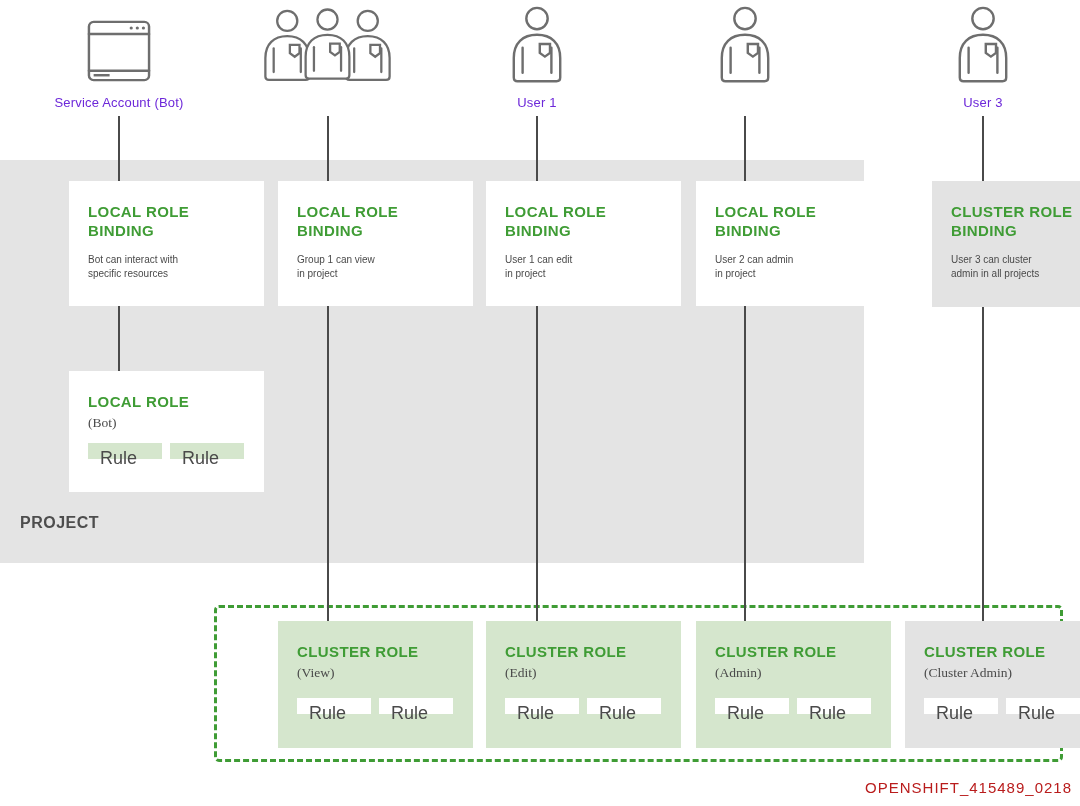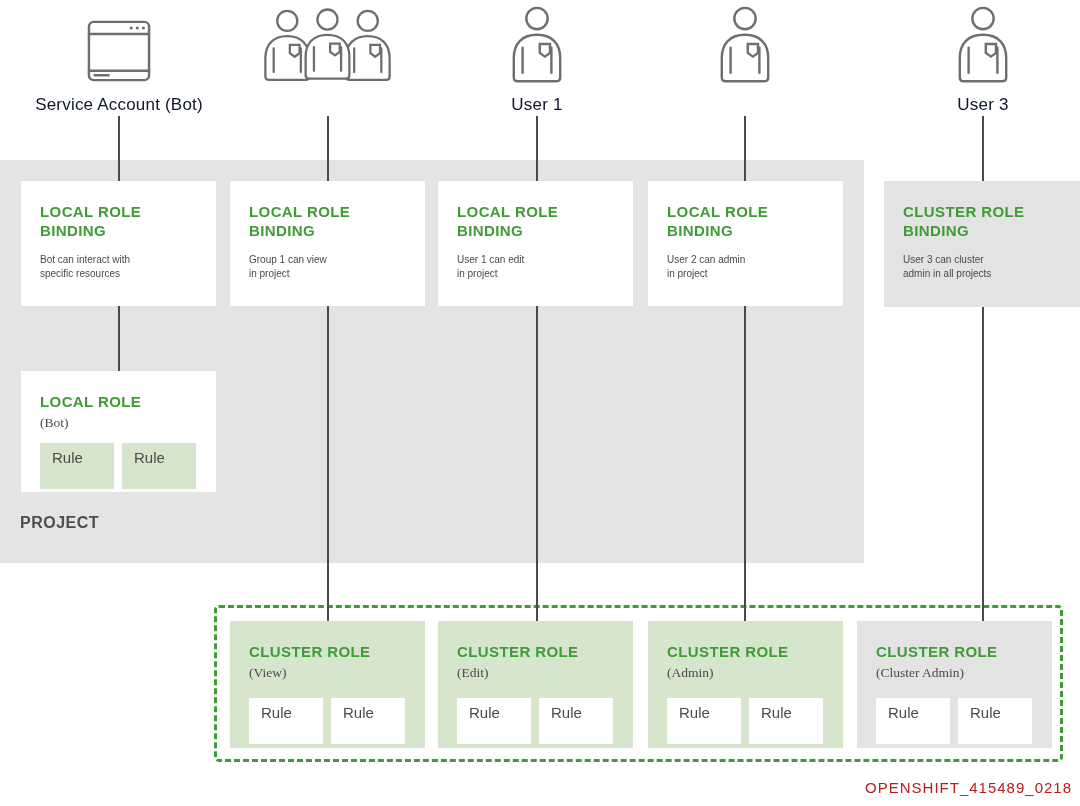--- a/index.html
+++ b/index.html
@@ -2,39 +2,39 @@
 <html><head>
 <meta charset="utf-8">
 <style>
   html,body{margin:0;padding:0;background:#fff;}
   #stage{
     position:relative;width:1080px;height:806px;background:#ffffff;
     font-family:"Liberation Sans", sans-serif;color:#4a4a4a;overflow:hidden;
   }
   .actor-label{
     position:absolute;top:95px;width:220px;text-align:center;
-    font-size:17px;color:#0f172a;letter-spacing:.2px;
+    font-size:13px;color:#6d28d9;letter-spacing:.2px;
   }
   .vline{position:absolute;width:2px;background:#4a4a4a;}
   .panel{position:absolute;background:#e4e4e4;}
-  .card{position:absolute;background:#ffffff;box-sizing:border-box;padding:21px 32px 0 19px;}
+  .card{position:absolute;background:#ffffff;box-sizing:border-box;padding:21px 32px 0 19px;margin-left:48px;}
   .card.gray{background:#e3e3e3;}
   .card.green{background:#d5e6cd;}
   .card h3{
     margin:0;font-size:15px;font-weight:bold;color:#3f9c35;
     letter-spacing:.4px;line-height:1.27;white-space:pre-line;
   }
   .card .desc{
     margin:13px 0 0 0;font-size:10px;line-height:1.4;color:#4a4a4a;white-space:pre-line;
   }
   .card .subtitle{margin:4px 0 0 0;font-size:13.5px;color:#4a4a4a;font-family:Liberation Serif, serif;}
   .chips{position:absolute;left:19px;display:flex;gap:8px;}
   .chip{
-    width:74px;height:46px;line-height:30px;padding-left:12px;box-sizing:border-box;
-    font-size:15px;color:#4a4a4a;background:#d5e6cd;
+    width:74px;height:16px;line-height:30px;padding-left:12px;box-sizing:border-box;
+    font-size:18px;color:#4a4a4a;background:#d5e6cd;
   }
   .chip.white{background:#ffffff;}
   .project-label{
     position:absolute;left:20px;top:514px;font-size:16px;font-weight:bold;
     color:#4d4d4d;letter-spacing:.5px;
   }
   .dashed-box{
     position:absolute;left:214px;top:605px;width:849px;height:157px;
     border:3px dashed #3f9c35;border-radius:5px;box-sizing:border-box;
   }

